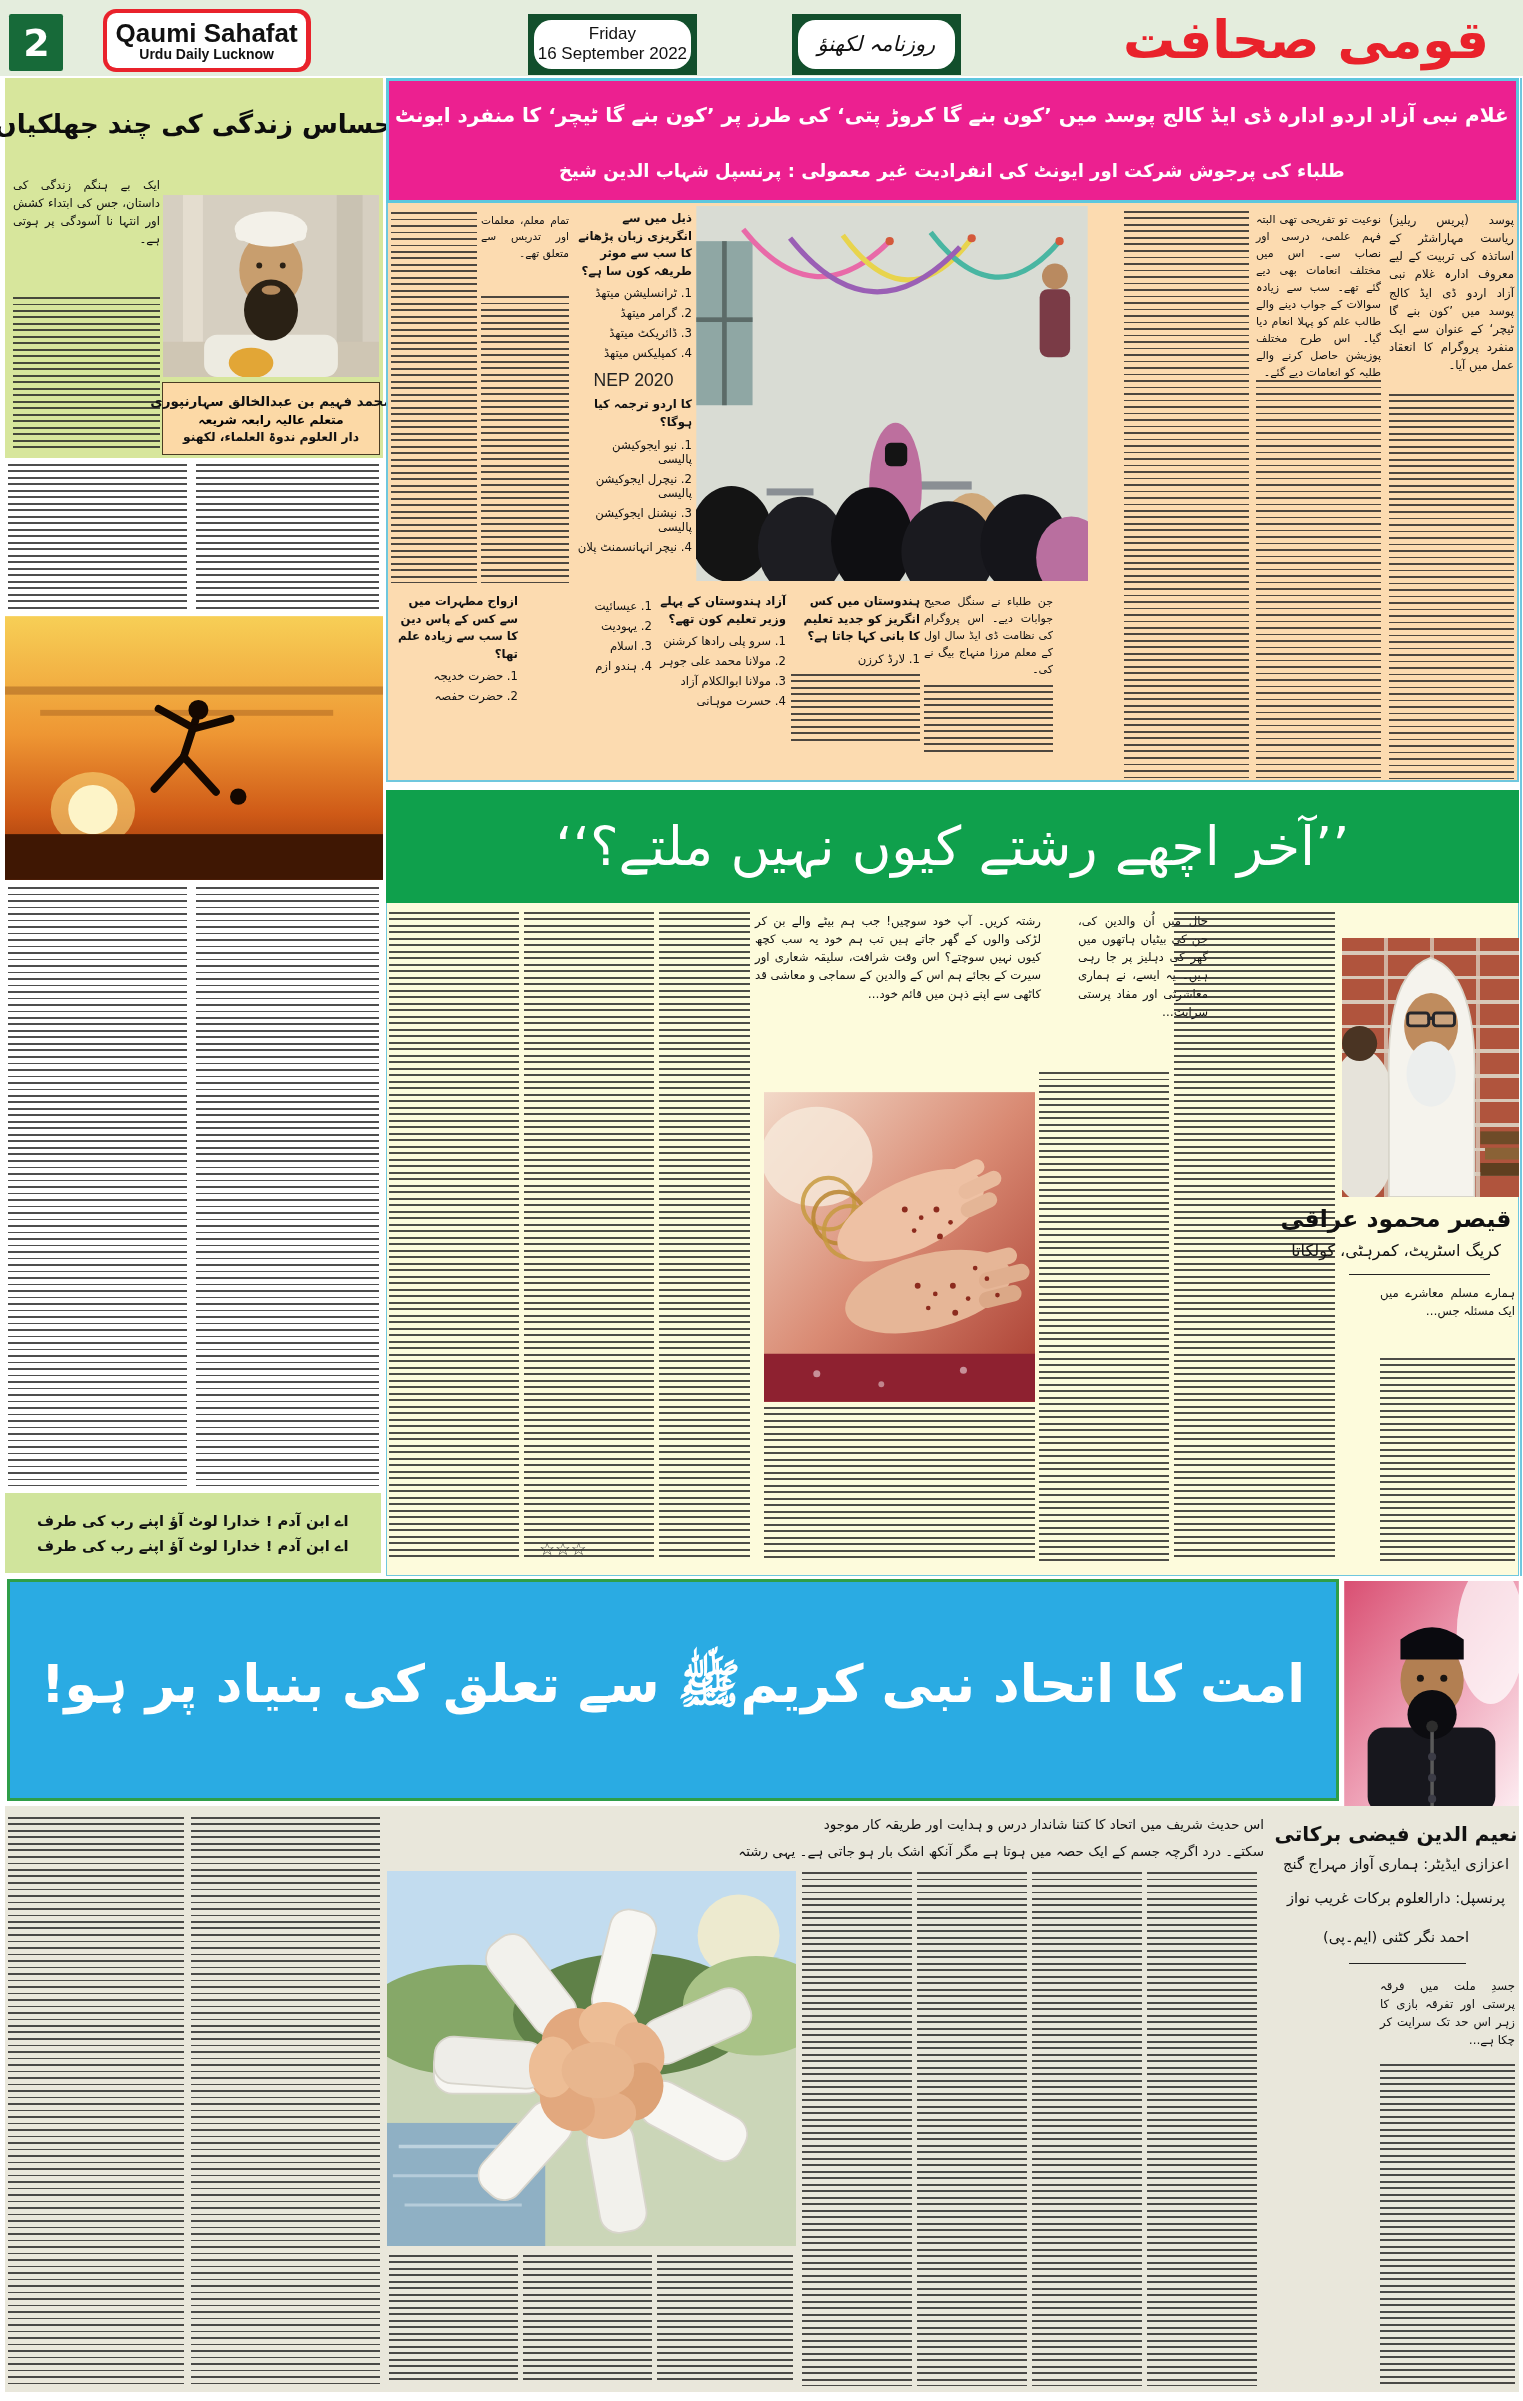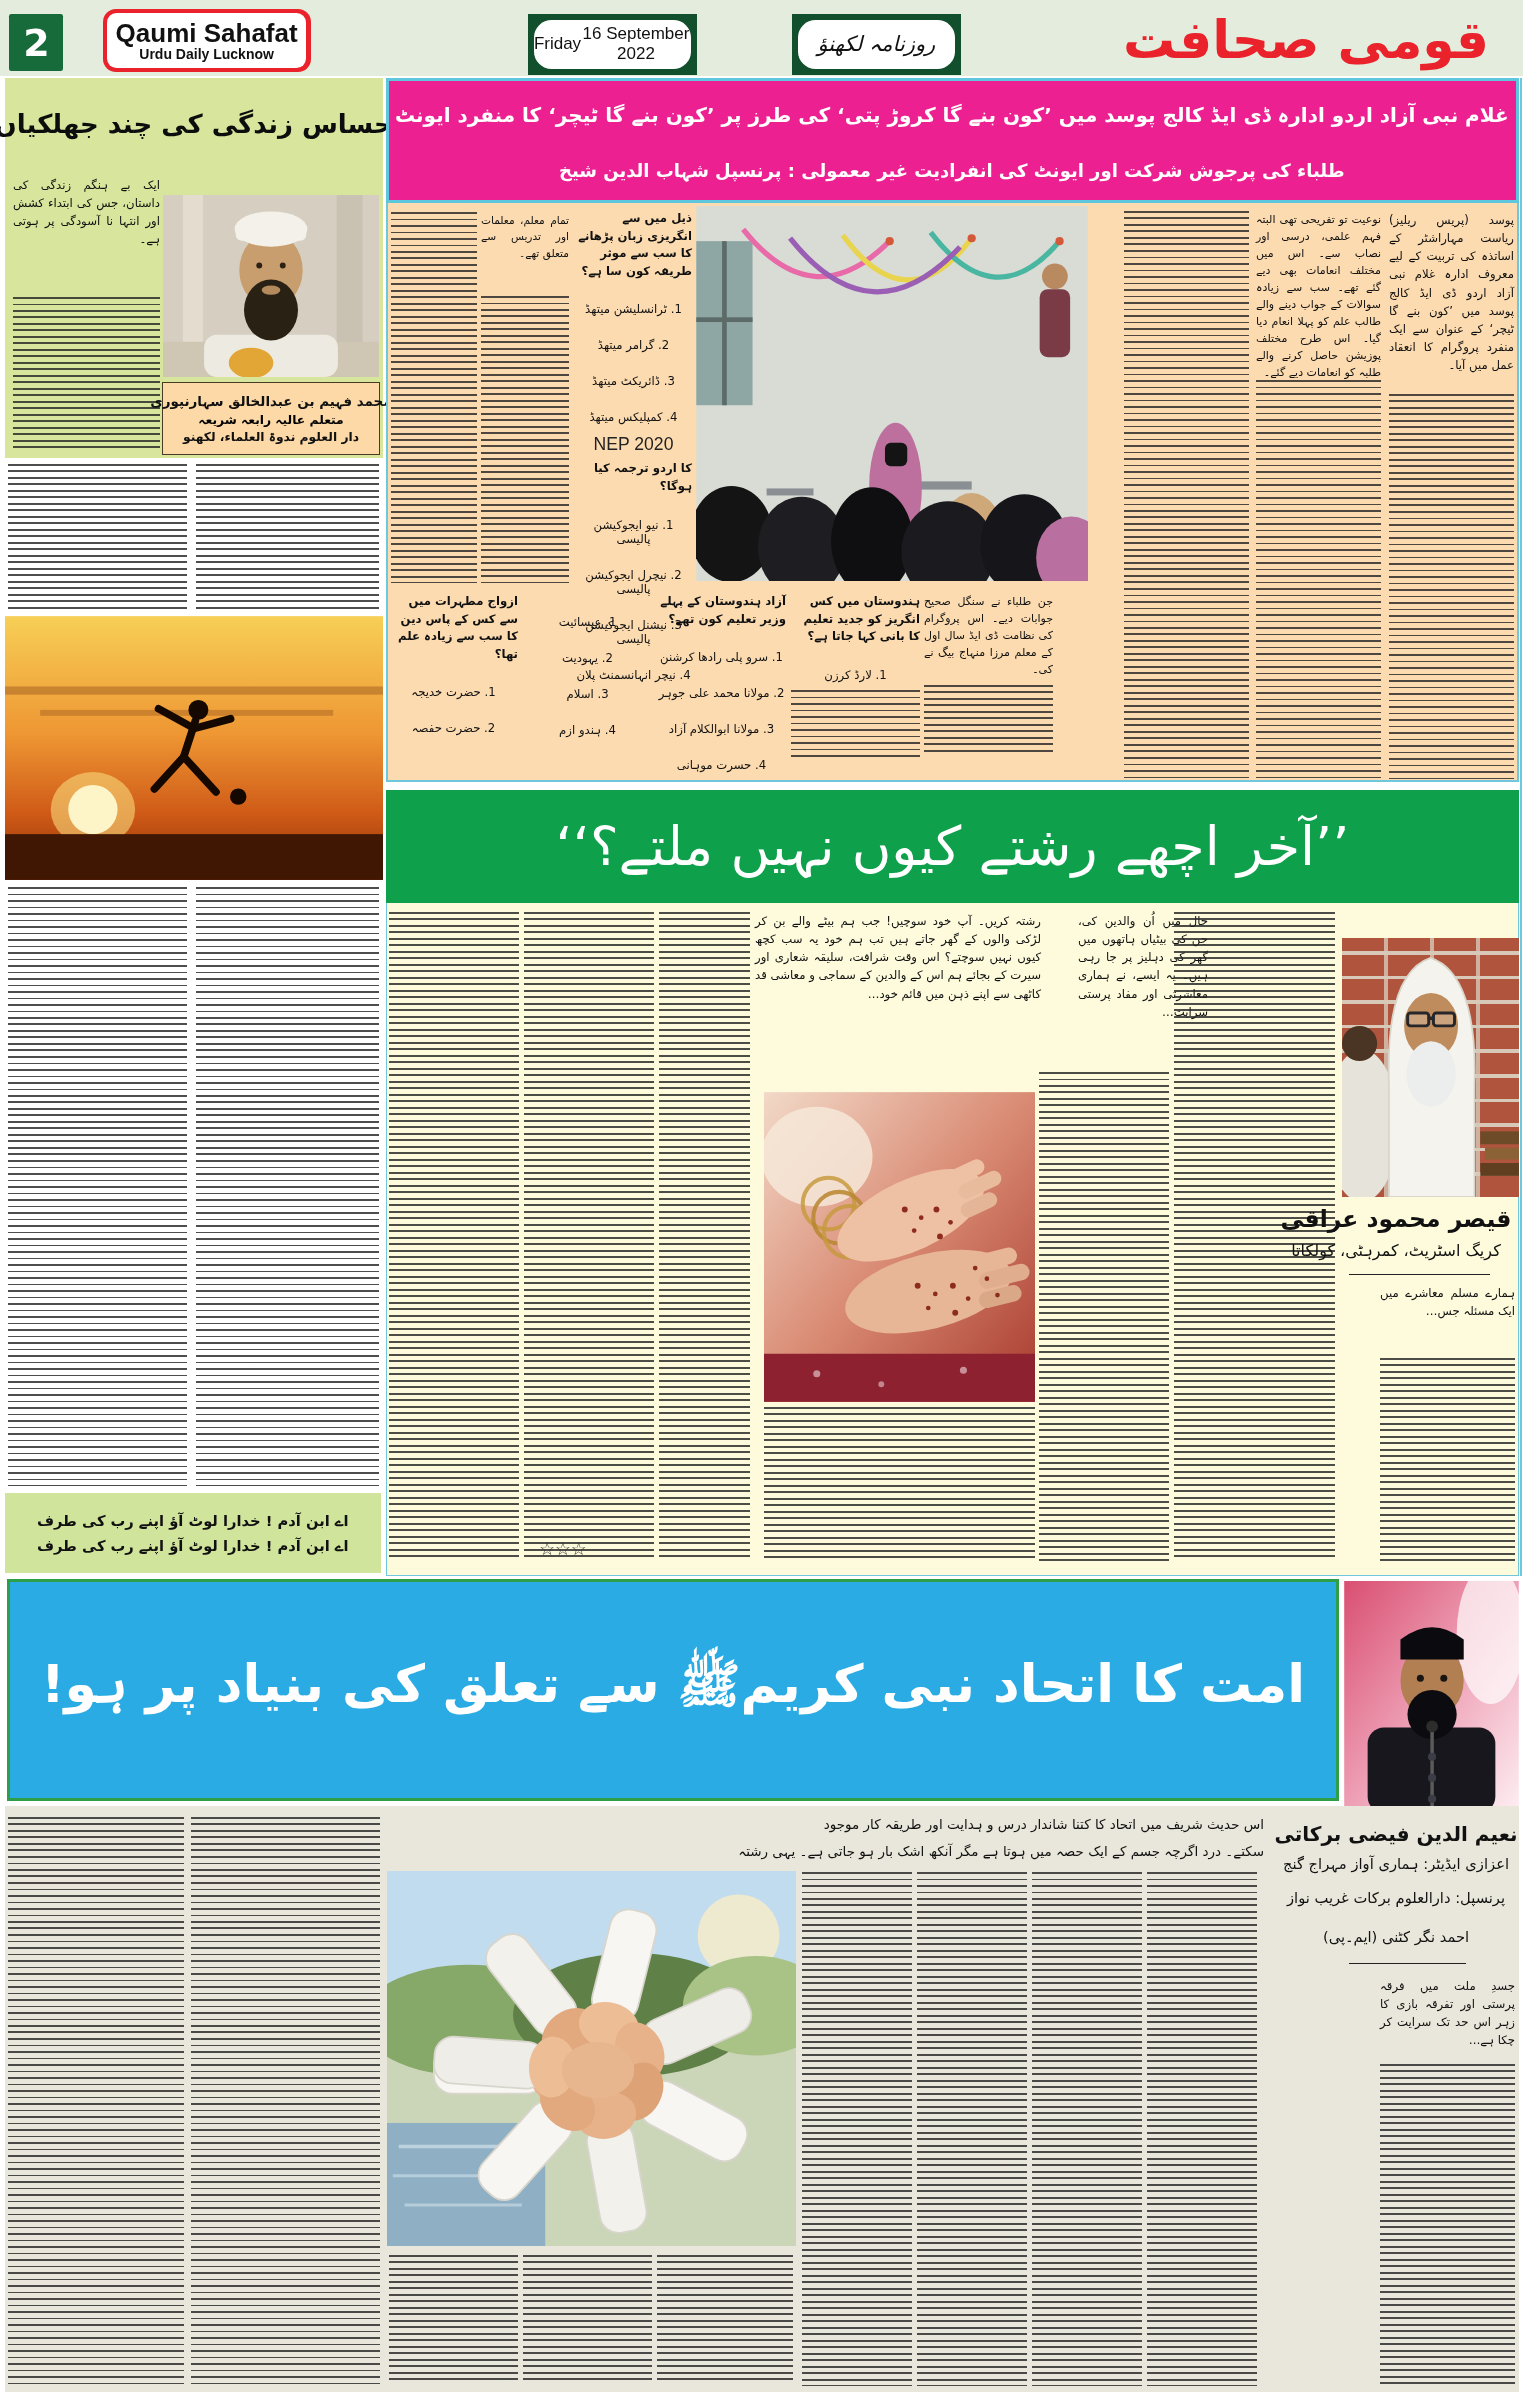--- a/index.html
+++ b/index.html
@@ -4,39 +4,39 @@
 <style>
   html,body{margin:0;padding:0}
   body{width:1524px;height:2401px;position:relative;background:#ffffff;
        font-family:"DejaVu Sans",sans-serif;overflow:hidden}
   .abs{position:absolute;box-sizing:border-box}
   .urdu{direction:rtl}
   .c{display:flex;align-items:center;justify-content:center;text-align:center}
   .fill{background-image:repeating-linear-gradient(180deg,rgba(38,38,38,.82) 0 1.8px,rgba(0,0,0,0) 1.8px 6.5px)}
   .just{text-align:justify;line-height:1.55;color:#111}
   .nw{white-space:nowrap}
-  .opt{margin-top:22px;font-size:11.7px;color:#111;text-align:center}
+  .opt{margin-top:6px;font-size:11.7px;color:#111;text-align:right}
   .q{font-size:11.7px;color:#111;text-align:right;line-height:1.5;font-weight:bold}
   .hr{border-top:1.8px solid #222;height:0}
 </style>
 </head>
 <body>
 
 <div class="abs" style="left:0;top:0;width:1524px;height:76px;background:#e4eddd"></div>
 <div class="abs c" style="left:9.4px;top:14px;width:54px;height:57px;background:#176a39;border-radius:2.3px">
   <span style="color:#fff;font-size:38px;font-weight:bold">2</span>
 </div>
 <div class="abs" style="left:103px;top:9.4px;width:208px;height:63px;background:#e9222b;border-radius:13px;padding:17px">
   <div class="abs c" style="left:4.1px;top:4.1px;width:199px;height:55px;background:#fff;border-radius:9.4px;flex-direction:column">
     <div style="font-family:'Liberation Sans',sans-serif;font-weight:bold;font-size:26px;color:#111;line-height:1">Qaumi Sahafat</div>
     <div style="font-family:'Liberation Sans',sans-serif;font-weight:bold;font-size:14px;color:#111">Urdu Daily Lucknow</div>
   </div>
 </div>
 <div class="abs" style="left:528px;top:14px;width:169px;height:61px;background:#124f2c">
-  <div class="abs c" style="left:5.9px;top:5.9px;width:157px;height:49px;background:#fff;border-radius:17.6px;flex-direction:row">
+  <div class="abs c" style="left:5.9px;top:5.9px;width:157px;height:49px;background:#fff;border-radius:17.6px;flex-direction:column">
     <div style="font-family:'Liberation Sans',sans-serif;font-size:17px;color:#111">Friday</div>
     <div style="font-family:'Liberation Sans',sans-serif;font-size:17px;color:#111">16 September 2022</div>
   </div>
 </div>
 <div class="abs" style="left:792px;top:14px;width:169px;height:61px;background:#124f2c">
   <div class="abs c" style="left:5.9px;top:5.9px;width:157px;height:49px;background:#fff;border-radius:17.6px">
     <div class="urdu" style="font-size:21px;color:#111;font-style:italic">روزنامہ لکھنؤ</div>
   </div>
 </div>
 <div class="abs" style="left:1096px;top:8.2px;width:393px;height:63px;display:flex;align-items:center;justify-content:flex-end">

